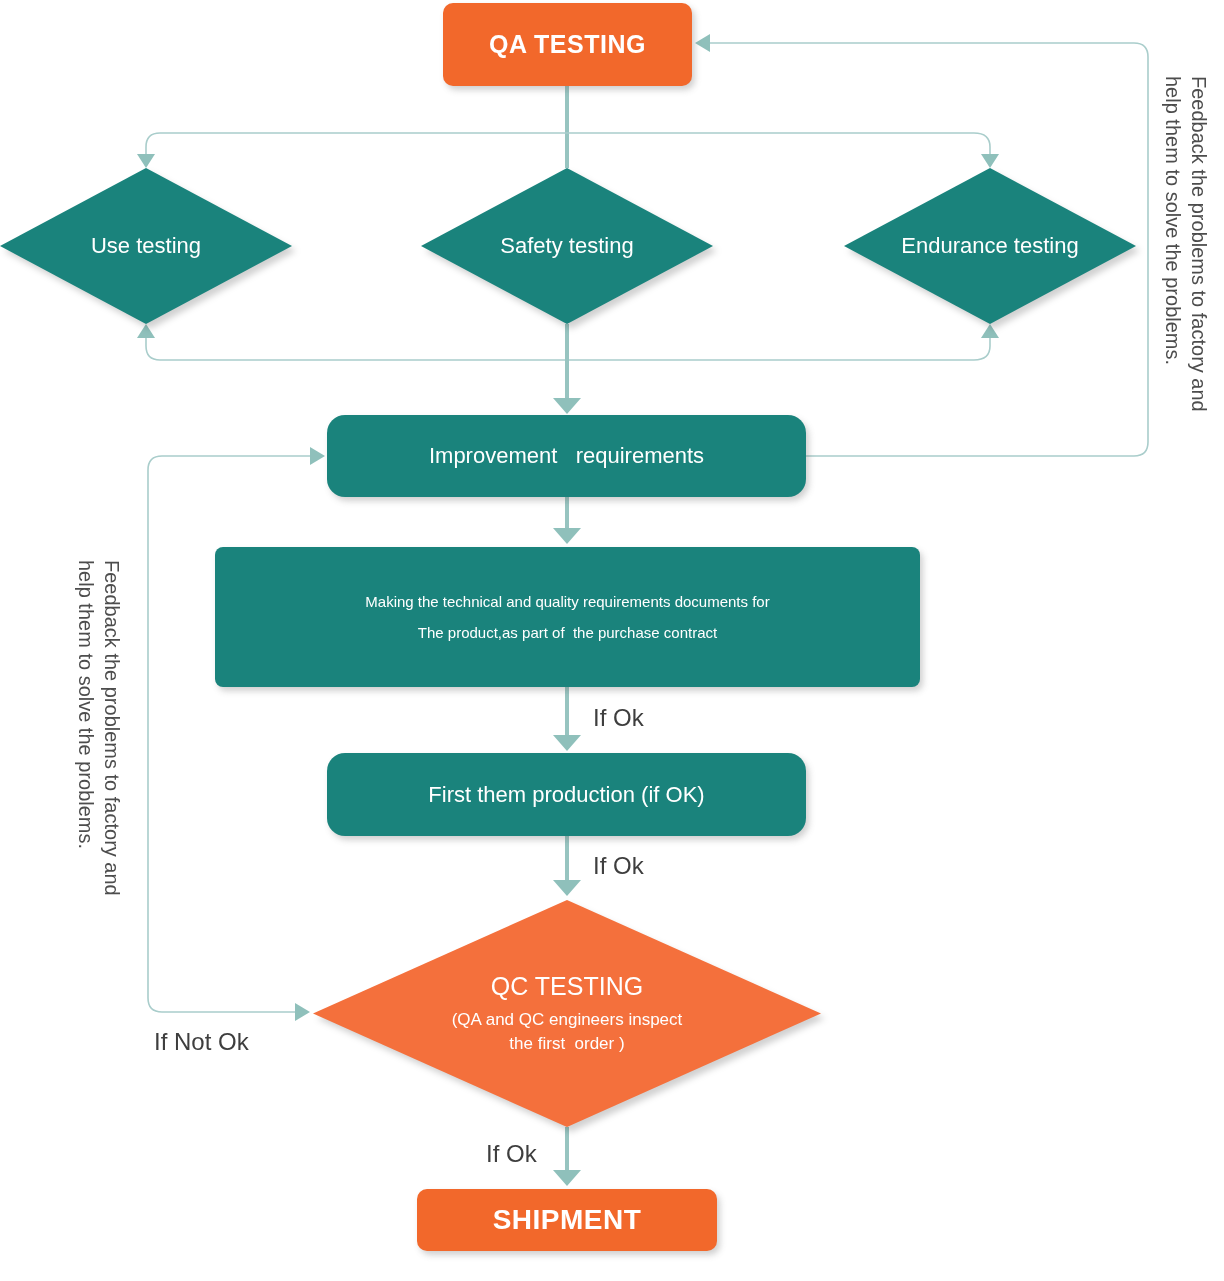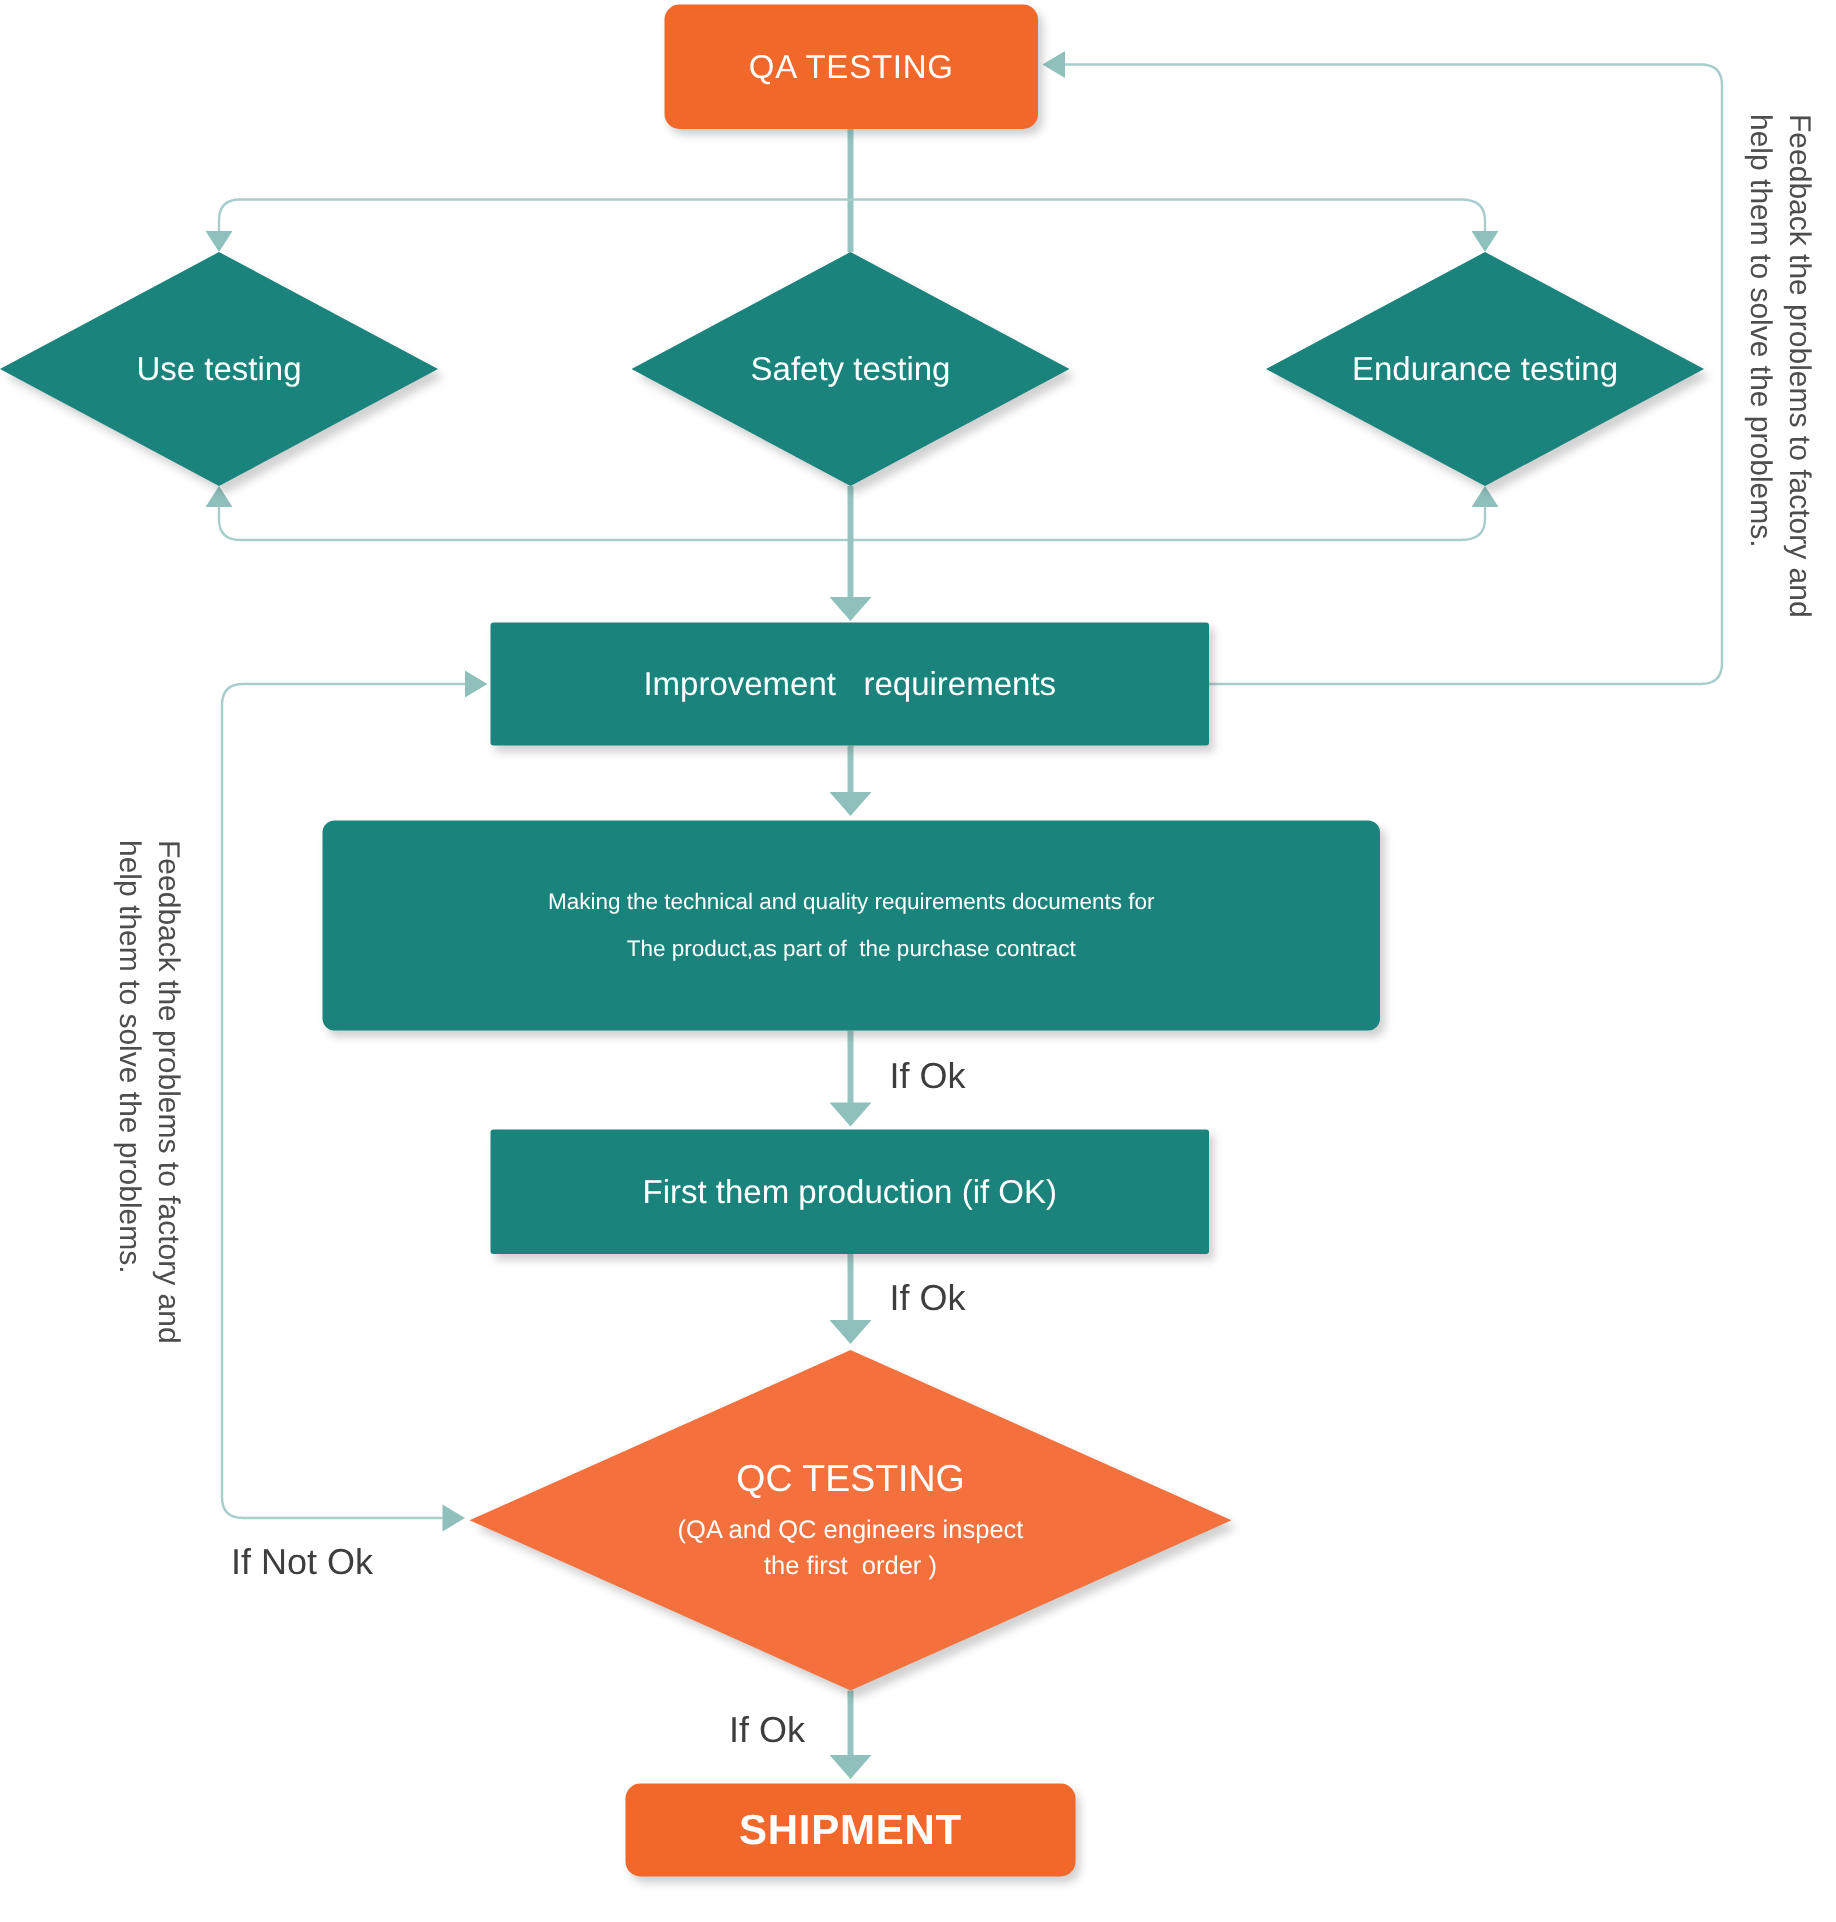--- a/index.html
+++ b/index.html
@@ -20,21 +20,21 @@
     position: absolute;
     z-index: 2;
     display: flex;
     align-items: center;
     justify-content: center;
     color: #ffffff;
     text-align: center;
   }
   .rect-teal {
     background: var(--teal);
-    border-radius: 2px;
+    border-radius: 18px;
     box-shadow: 3px 4px 6px rgba(100,100,100,0.30);
   }
   .rect-orange {
     background: var(--orange);
     border-radius: 10px;
     box-shadow: 3px 4px 6px rgba(100,100,100,0.30);
   }
   .diamond-wrap {
     position: absolute;
     z-index: 2;
@@ -49,21 +49,21 @@
     align-items: center;
     justify-content: center;
     color: #ffffff;
     text-align: center;
   }
   .diamond.teal   { background: var(--teal); }
   .diamond.orange { background: var(--orange-diamond); }
 
   .ws-pre { white-space: pre-wrap; }
 
-  .lbl-qa       { font-size: 22px; font-weight: normal; letter-spacing: 0.5px; }
+  .lbl-qa       { font-size: 25px; font-weight: bold; letter-spacing: 0.5px; }
   .lbl-diamond  { font-size: 22px; }
   .lbl-box      { font-size: 22px; }
   .lbl-making   { font-size: 15px; line-height: 31px; }
   .lbl-shipment { font-size: 28px; font-weight: bold; letter-spacing: 0.5px; }
   .lbl-qc-title { font-size: 25px; margin-bottom: 7px; }
   .lbl-qc-sub   { font-size: 17px; line-height: 24px; }
 
   .edge-label {
     position: absolute;
     z-index: 3;

